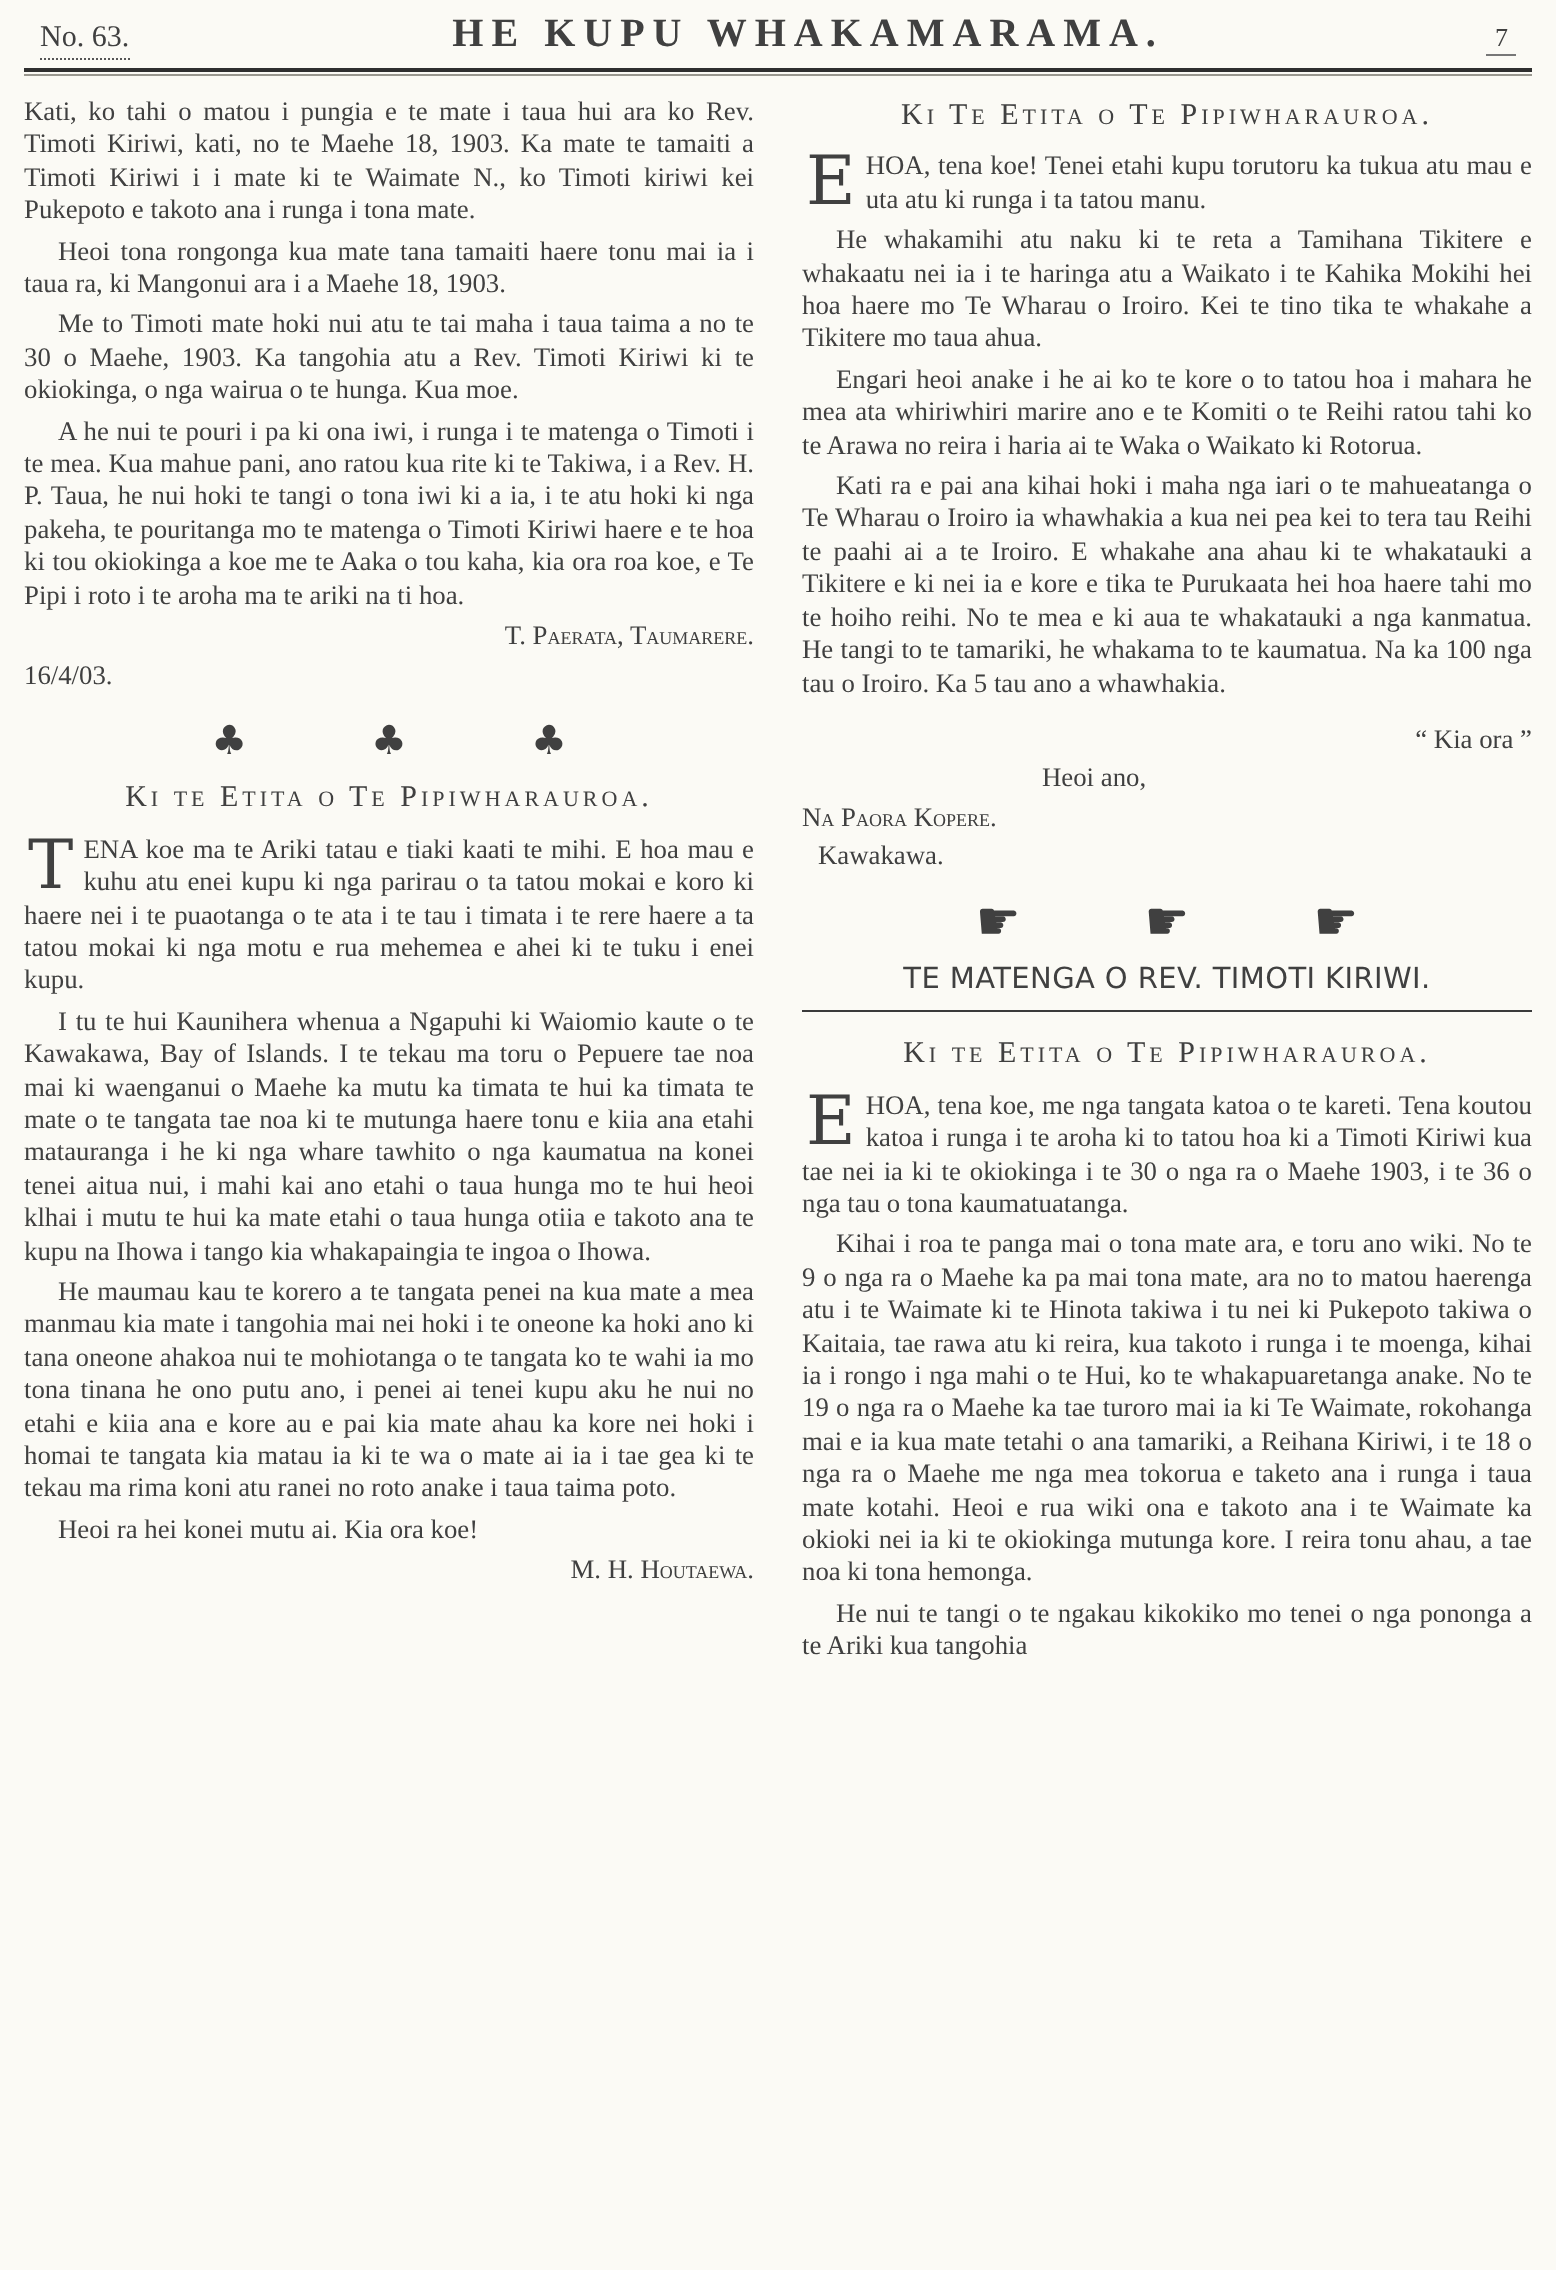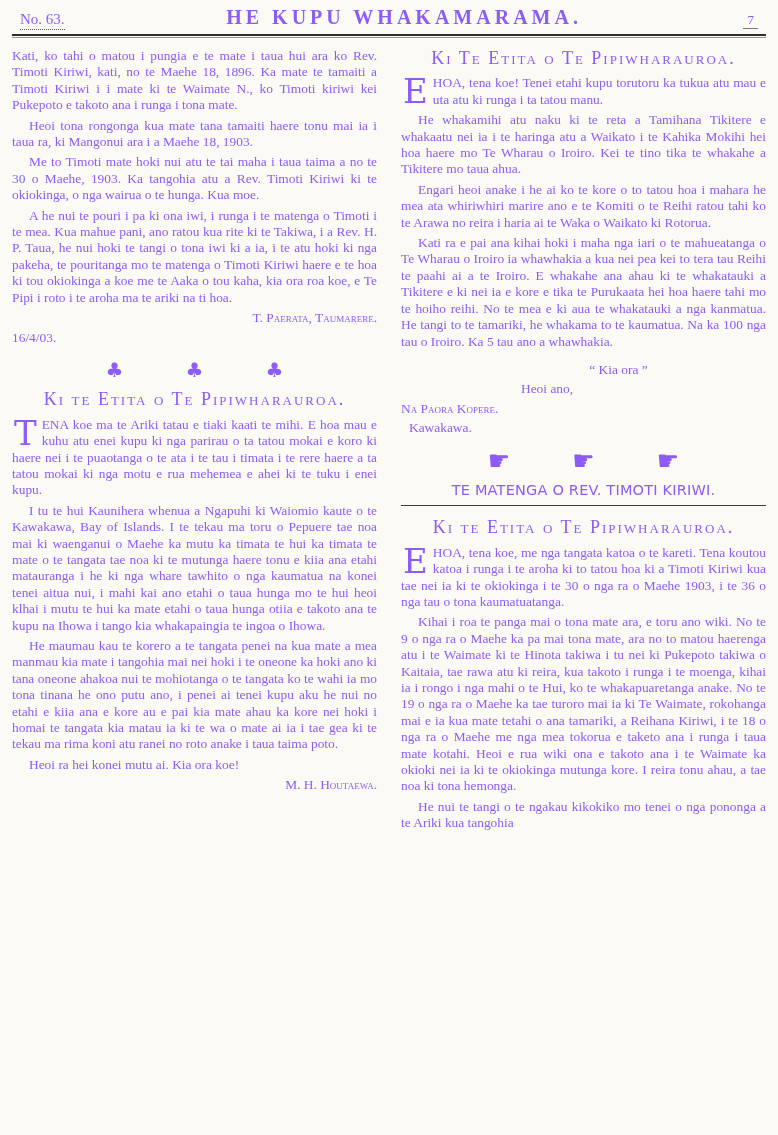--- a/index.html
+++ b/index.html
@@ -1,66 +1,66 @@
 <!DOCTYPE html>
 <html><head>
 <meta charset="utf-8">
 <style>
   html,body{margin:0;padding:0;background:#d8d6d0;}
   .page{
     width:778px;height:1135px;margin:0 auto;background:#fbfaf5;
     box-sizing:border-box;padding:4px 12px 0;overflow:hidden;
-    color:#8b5cf6;font-family:"Liberation Serif",serif;
+    color:#404040;font-family:"Liberation Serif",serif;
   }
   .masthead{
     display:flex;align-items:baseline;justify-content:space-between;
     padding:2px 8px 4px;border-bottom:2px solid #2f2f2f;
   }
   .rule2{height:1px;background:#9a9890;margin:1px 0 0;}
   .issue{font-size:15px;border-bottom:1px dotted #555;padding-bottom:1px;}
   .nptitle{font-size:20px;margin:0;font-weight:bold;letter-spacing:4px;}
   .pageno{font-size:13px;border-bottom:1px solid #777;padding:0 4px;}
   .columns{display:flex;gap:24px;margin-top:10px;}
   .col{flex:1;min-width:0;font-size:13.4px;line-height:16.4px;text-align:justify;}
   .para{margin:0 0 4px;text-indent:17px;}
   .nI{text-indent:0;}
   .dropcap{float:left;font-size:34px;line-height:27px;padding:3px 5px 0 2px;font-family:"DejaVu Serif",serif;}
-  .heading{font-size:18px;font-weight:normal;font-variant:small-caps;letter-spacing:2px;text-align:center;margin:13px 0 9px;text-indent:0;}
+  .heading{font-size:15px;font-weight:normal;font-variant:small-caps;letter-spacing:2px;text-align:center;margin:13px 0 9px;text-indent:0;}
   .bold-title{
     font-family:"DejaVu Sans",sans-serif;font-weight:normal;font-size:14.5px;
     letter-spacing:0.2px;text-align:center;margin:13px 0 10px;padding-bottom:7px;
     border-bottom:1px solid #3a3a3a;
   }
   .line{margin:0 0 3px;text-indent:0;}
   .c{text-align:right;}
   .r{text-align:left;padding-right:40px;}
   .sc{font-variant:small-caps;}
   .shift-r{text-align:left;padding-left:120px;}
-  .indent-q{padding-left:70px;text-align:center;margin-top:12px;}
+  .indent-q{padding-left:70px;text-align:right;margin-top:12px;}
   .orn-row{display:flex;justify-content:center;gap:62px;margin:16px 0 10px;}
   .orn-club{font-size:20px;font-family:"DejaVu Sans",sans-serif;}
   .orn-fist{font-size:25px;font-family:"DejaVu Sans",sans-serif;transform:scaleY(1.1);}
   h1,h2,h3{font-weight:normal;}
 </style>
 </head>
 <body>
 
 <div class="page">
 
   <header class="masthead">
     <span class="issue">No. 63.</span>
     <h1 class="nptitle">HE KUPU WHAKAMARAMA.</h1>
     <span class="pageno">7</span>
   </header>
   <div class="rule2"></div>
 
   <div class="columns">
 
     <section class="col">
-      <p class="para nI">Kati, ko tahi o matou i pungia e te mate i taua hui ara ko Rev. Timoti Kiriwi, kati, no te Maehe 18, 1896. Ka mate te tamaiti a Timoti Kiriwi i i mate ki te Waimate N., ko Timoti kiriwi kei Pukepoto e takoto ana i runga i tona mate.</p>
+      <p class="para nI">Kati, ko tahi o matou i pungia e te mate i taua hui ara ko Rev. Timoti Kiriwi, kati, no te Maehe 18, 1903. Ka mate te tamaiti a Timoti Kiriwi i i mate ki te Waimate N., ko Timoti kiriwi kei Pukepoto e takoto ana i runga i tona mate.</p>
       <p class="para">Heoi tona rongonga kua mate tana tamaiti haere tonu mai ia i taua ra, ki Mangonui ara i a Maehe 18, 1903.</p>
       <p class="para">Me to Timoti mate hoki nui atu te tai maha i taua taima a no te 30 o Maehe, 1903. Ka tangohia atu a Rev. Timoti Kiriwi ki te okiokinga, o nga wairua o te hunga. Kua moe.</p>
       <p class="para">A he nui te pouri i pa ki ona iwi, i runga i te matenga o Timoti i te mea. Kua mahue pani, ano ratou kua rite ki te Takiwa, i a Rev. H. P. Taua, he nui hoki te tangi o tona iwi ki a ia, i te atu hoki ki nga pakeha, te pouritanga mo te matenga o Timoti Kiriwi haere e te hoa ki tou okiokinga a koe me te Aaka o tou kaha, kia ora roa koe, e Te Pipi i roto i te aroha ma te ariki na ti hoa.</p>
       <p class="line c sc">T. Paerata, Taumarere.</p>
       <p class="line">16/4/03.</p>
 
       <div class="orn-row">
         <span class="orn-club">♣</span>
         <span class="orn-club">♣</span>
         <span class="orn-club">♣</span>

